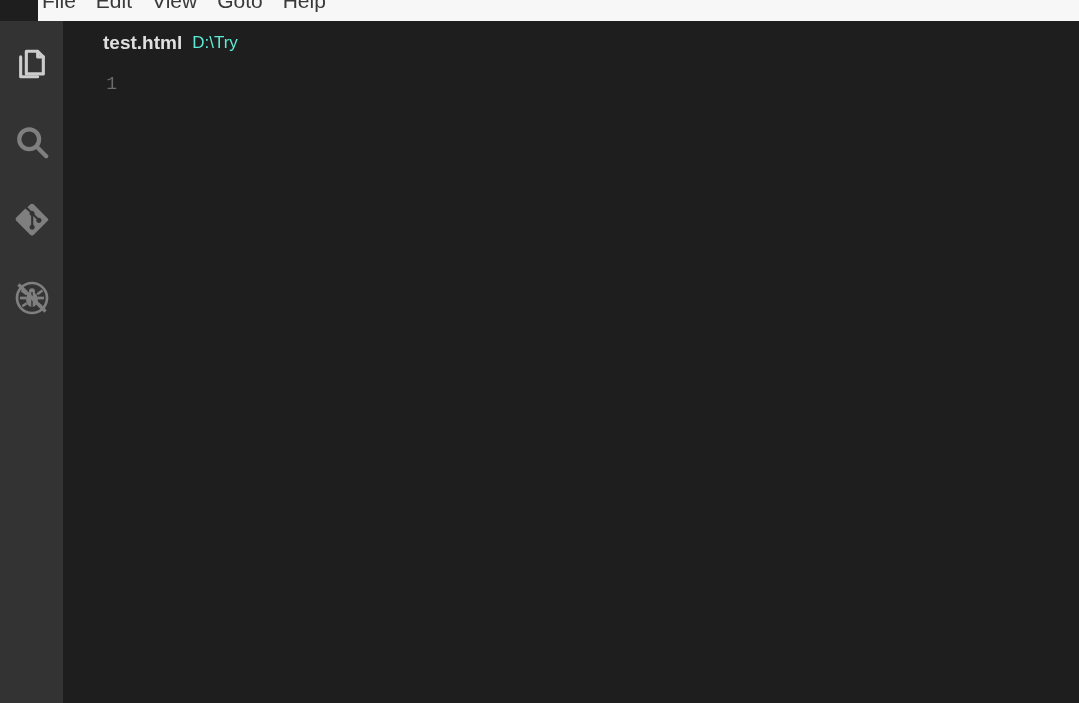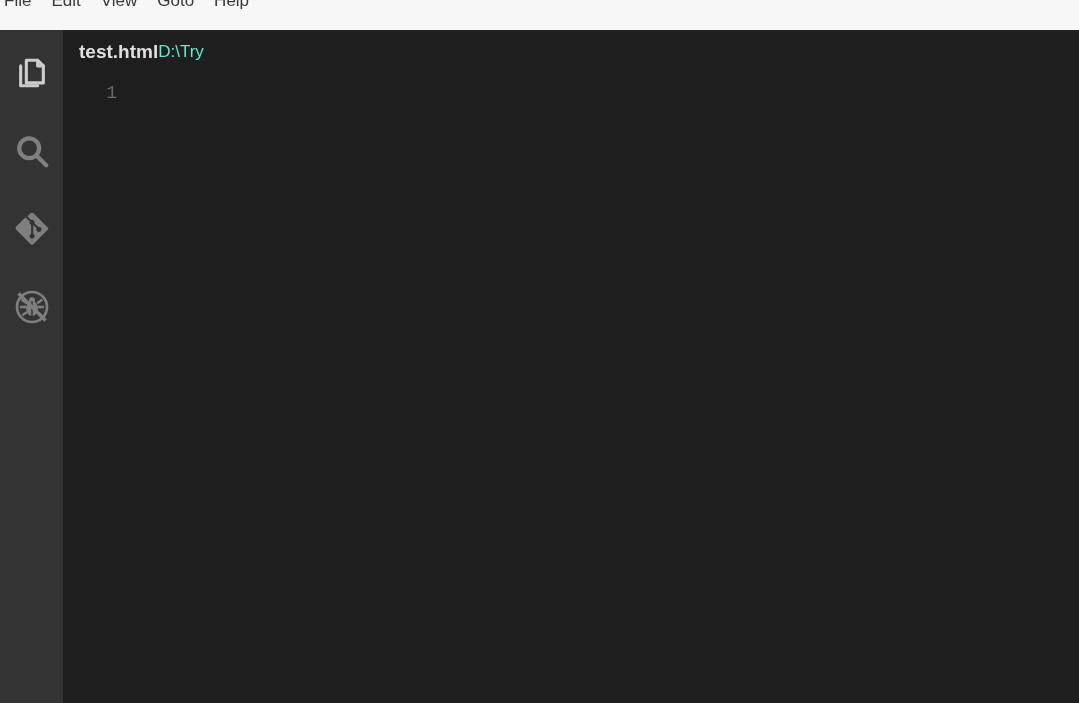--- a/index.html
+++ b/index.html
@@ -4,29 +4,30 @@
   <style>
     * { margin: 0; padding: 0; box-sizing: border-box; }
     html, body {
       width: 1079px;
       height: 703px;
       overflow: hidden;
       font-family: "Segoe UI", Arial, sans-serif;
       background: #1e1e1e;
     }
     .menubar {
-      height: 30px;
+      height: 21px;
       background: #f7f7f7;
       display: flex;
       align-items: flex-start;
       padding-left: 0;
-      font-size: 17px;
+      font-size: 21px;
       color: #3a3a3a;
       overflow: hidden;
       position: relative;
+      margin-left: 38px;
     }
     .menubar-inner {
       position: absolute;
       top: -14px;
       left: -6px;
       display: flex;
       gap: 0;
     }
     .menu-item {
       padding: 4px 10px;
@@ -60,21 +61,22 @@
     .editor-area {
       flex: 1;
       background: #1e1e1e;
       display: flex;
       flex-direction: column;
     }
     .tab-header {
       height: 44px;
       display: flex;
       align-items: center;
-      padding-left: 16px;
+      padding-left: 40px;
+      gap: 10px;
     }
     .tab-filename {
       color: #e0e0e0;
       font-size: 19px;
       font-weight: 600;
     }
     .tab-filepath {
       color: #5eead4;
       font-size: 17px;
       font-weight: 400;

